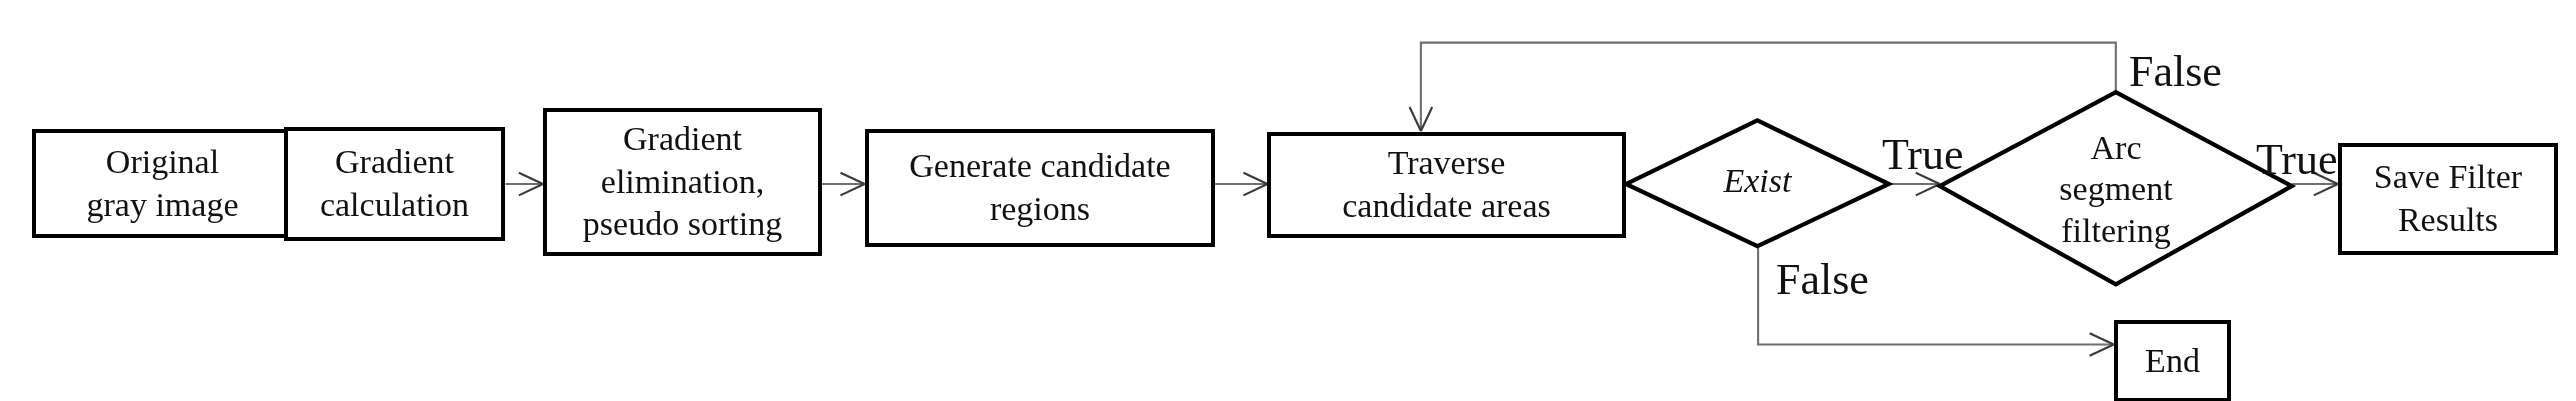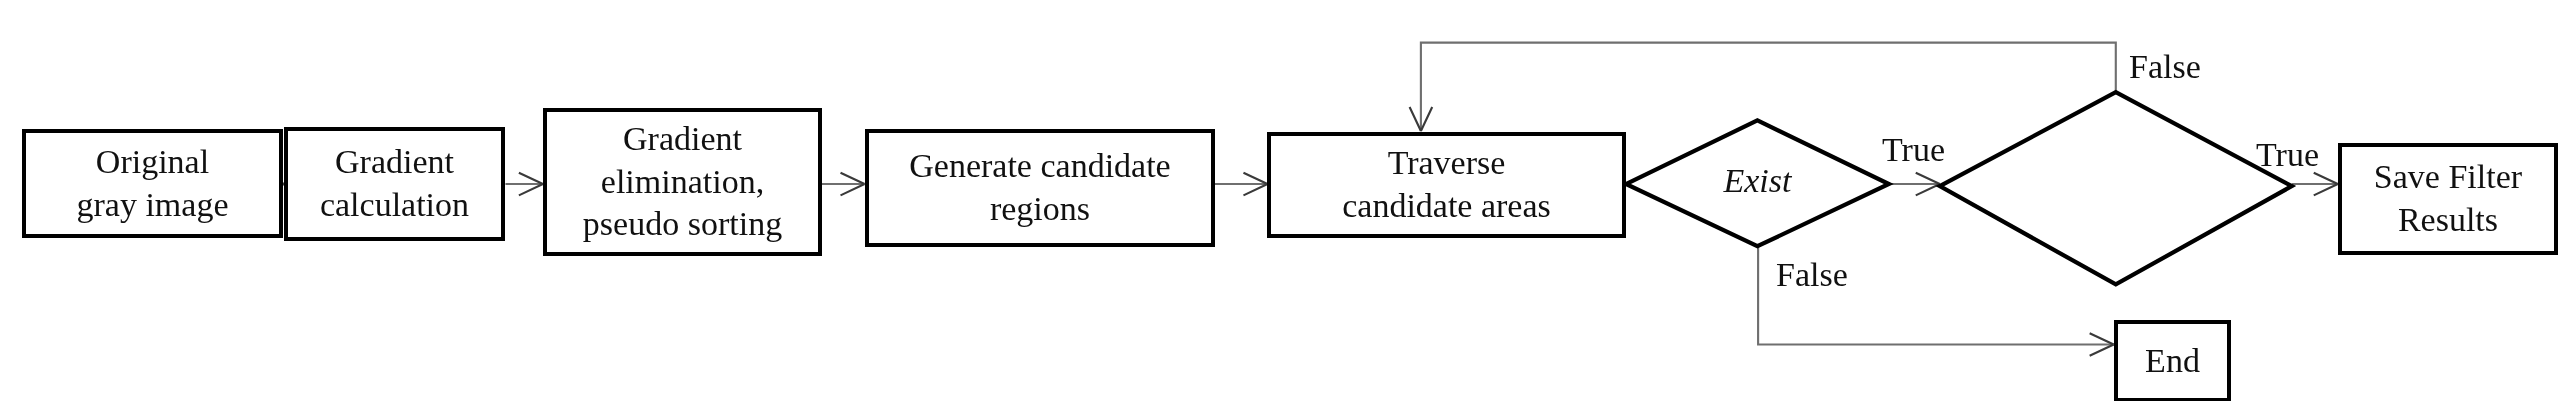--- a/index.html
+++ b/index.html
@@ -36,21 +36,21 @@
     align-items: center;
     justify-content: center;
     text-align: center;
     font-size: 34px;
     line-height: 1.22;
     white-space: pre-line;
     pointer-events: none;
   }
   .elabel {
     position: absolute;
-    font-size: 34px;
+    font-size: 44px;
     line-height: 1.1;
     white-space: nowrap;
   }
 </style>
 </head>
 <body>
 
 <div class="canvas">
 
   <svg class="connector-layer" viewBox="0 0 3644 568" xmlns="http://www.w3.org/2000/svg">
@@ -78,21 +78,21 @@
       <path d="M1994 151 L2010 185 M2026 151 L2010 185"></path>
       <path d="M2956 471 L2990 487 M2956 503 L2990 487"></path>
     </g>
 
     <g stroke="#000000" stroke-width="6" fill="#ffffff">
       <polygon points="2300,260 2486,170 2672,260 2486,348"></polygon>
       <polygon points="2744,263 2993,130 3242,263 2993,402"></polygon>
     </g>
   </svg>
 
-  <div class="node" style="left:22px; top:129px; width:261px; height:109px;">Original
+  <div class="node" style="left:32px; top:129px; width:261px; height:109px;">Original
 gray image</div>
 
   <div class="node" style="left:284px; top:127px; width:221px; height:114px;">Gradient
 calculation</div>
 
   <div class="node" style="left:543px; top:108px; width:279px; height:148px;">Gradient
 elimination,
 pseudo sorting</div>
 
   <div class="node" style="left:865px; top:129px; width:350px; height:118px;">Generate candidate
@@ -101,20 +101,23 @@
   <div class="node" style="left:1267px; top:132px; width:359px; height:106px;">Traverse
 candidate areas</div>
 
   <div class="node" style="left:2338px; top:143px; width:220px; height:112px;">Save Filter
 Results</div>
 
   <div class="node" style="left:2114px; top:320px; width:117px; height:82px;">End</div>
 
   <div class="dlabel" style="left:1687px; top:161px; width:141px; height:40px;font-style:italic;">Exist</div>
 
+  <div class="dlabel" style="left:2031px; top:126px; width:170px; height:126px;">Arc
+segment
+filtering</div>
 
   <div class="elabel" style="left:1882px; top:131px;">True</div>
 
   <div class="elabel" style="left:2256px; top:136px;">True</div>
 
   <div class="elabel" style="left:2129px; top:48px;">False</div>
 
   <div class="elabel" style="left:1776px; top:256px;">False</div>
 
 </div>

